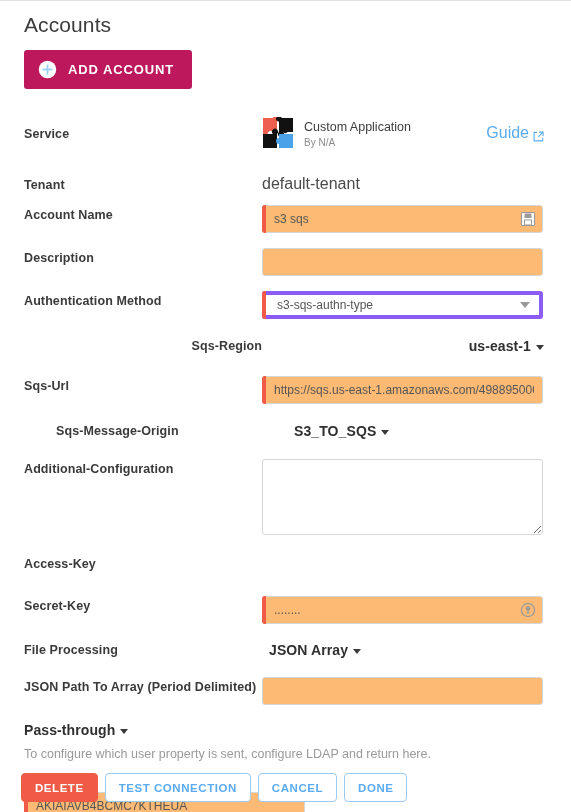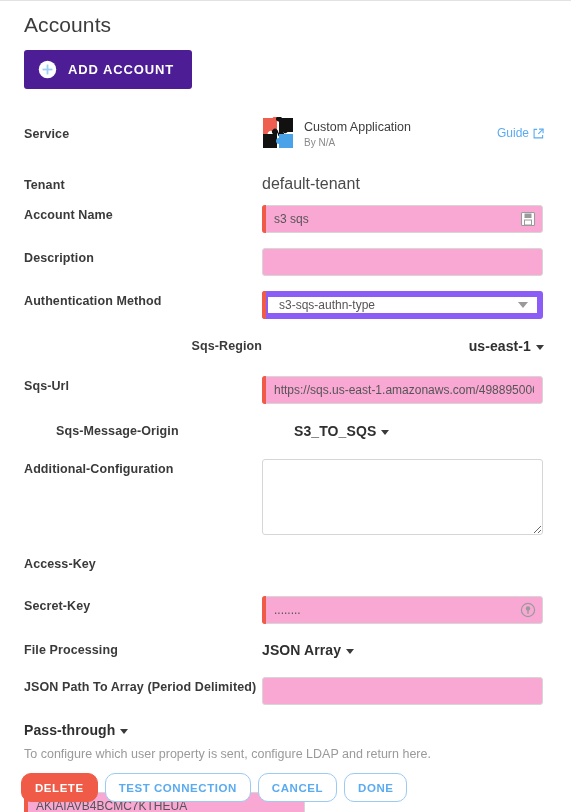--- a/index.html
+++ b/index.html
@@ -33,21 +33,21 @@
   
   .add-account-btn {
     position: absolute;
     left: 24px;
     top: 49px;
     height: 39px;
     padding: 0 18px 0 14px;
     display: flex;
     align-items: center;
     gap: 11px;
-    background: #4c1d95;
+    background: #be185d;
     border: none;
     border-radius: 3px;
     cursor: pointer;
     font-family: inherit;
   }
   .plus-circle {
     width: 19px; height: 19px;
     flex: 0 0 19px;
     display: block;
   }
@@ -111,21 +111,21 @@
     color: #8a8a8a;
     line-height: 13px;
     margin-top: 1px;
   }
   .guide-link {
     position: absolute;
     right: 0;
     top: 50%;
     transform: translateY(-50%);
     color: #5babf0;
-    font-size: 12px;
+    font-size: 16px;
     text-decoration: none;
     display: flex;
     align-items: center;
     gap: 4px;
     cursor: pointer;
   }
   .ext-icon { width: 11px; height: 11px; display: block; }
 
   
   .row-tenant { height: 43px; align-items: center; }
@@ -141,21 +141,21 @@
   }
   .txt {
     width: 281px;
     height: 28px;
     border: 1px solid #d6d6d6;
     border-radius: 3px;
     font-family: inherit;
     font-size: 12px;
     color: #555;
     padding: 0 8px 0 11px;
-    background: #f9a8d4;
+    background: #fdba74;
     outline: none;
   }
   .txt.has-icon { padding-right: 26px; }
   .txt::placeholder { color: #b9b9b9; }
   .required-bar {
     position: absolute;
     left: 0; top: 0;
     width: 4px;
     height: 28px;
     background: #ef5b46;
@@ -167,21 +167,21 @@
     right: 7px;
     top: 6px;
     width: 16px; height: 16px;
     cursor: pointer;
   }
 
   
   .selectbox {
     width: 281px;
     height: 28px;
-    border: 6px solid #8b5cf6;
+    border: 4px solid #8b5cf6;
     border-radius: 3px;
     background: #fff;
     font-size: 12px;
     color: #555;
     display: flex;
     align-items: center;
     padding: 0 8px 0 11px;
     cursor: pointer;
     position: relative;
   }
@@ -225,21 +225,21 @@
     padding: 6px 8px;
     background: #fff;
     outline: none;
     resize: vertical;
     display: block;
   }
 
   
   .row-h43 { height: 43px; }
   .row-h45 { height: 45px; }
-  .row-h37 { height: 37px; }
+  .row-h37 { height: 37px; gap: 7px; }
   .row-h40 { height: 40px; text-align: right; }
   .row-h38 { height: 38px; margin-left: 32px; }
   .row-h95 { height: 95px; }
   .row-h42 { height: 42px; flex-direction: column; }
   .row-h44 { height: 44px; }
 
   
   .helper-text {
     position: absolute;
     left: 24px;
@@ -250,21 +250,21 @@
   .btn-bar {
     position: absolute;
     left: 21px;
     top: 772px;
     display: flex;
     gap: 7px;
   }
   .btn {
     height: 29px;
     padding: 0 13px;
-    border-radius: 10px;
+    border-radius: 4px;
     font-size: 11.5px;
     font-weight: bold;
     letter-spacing: 0.55px;
     cursor: pointer;
     font-family: inherit;
     display: inline-flex;
     align-items: center;
     justify-content: center;
   }
   .btn-delete {

